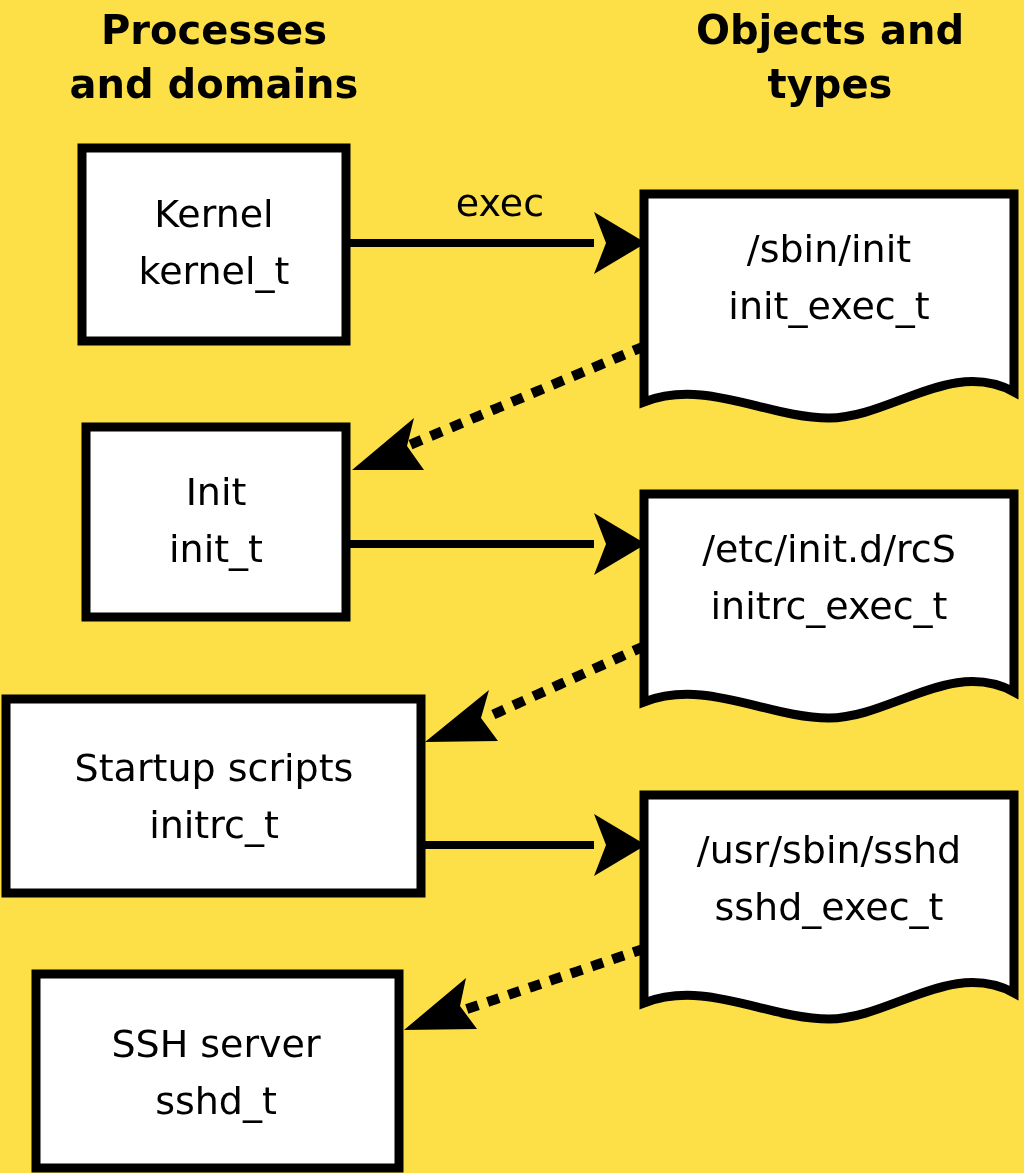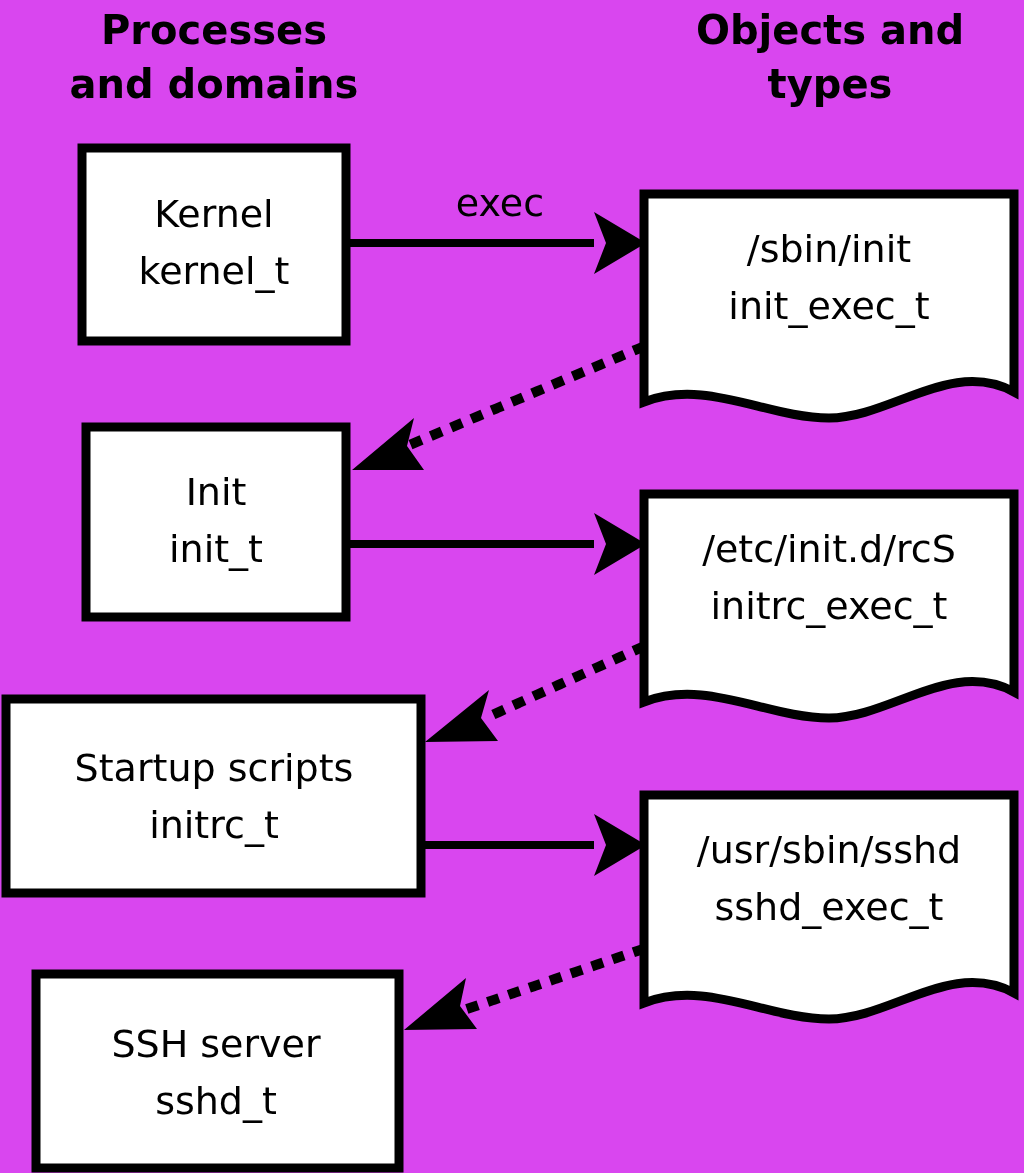--- a/index.html
+++ b/index.html
@@ -4,21 +4,21 @@
 <style>
   html, body {
     margin: 0;
     padding: 0;
     background: #ffffff;
   }
   #canvas {
     position: relative;
     width: 1024px;
     height: 1173px;
-    background: #d946ef;
+    background: #fde047;
     font-family: "DejaVu Sans", sans-serif;
     overflow: hidden;
   }
   svg.diagram {
     position: absolute;
     top: 0;
     left: 0;
     width: 1024px;
     height: 1173px;
   }

